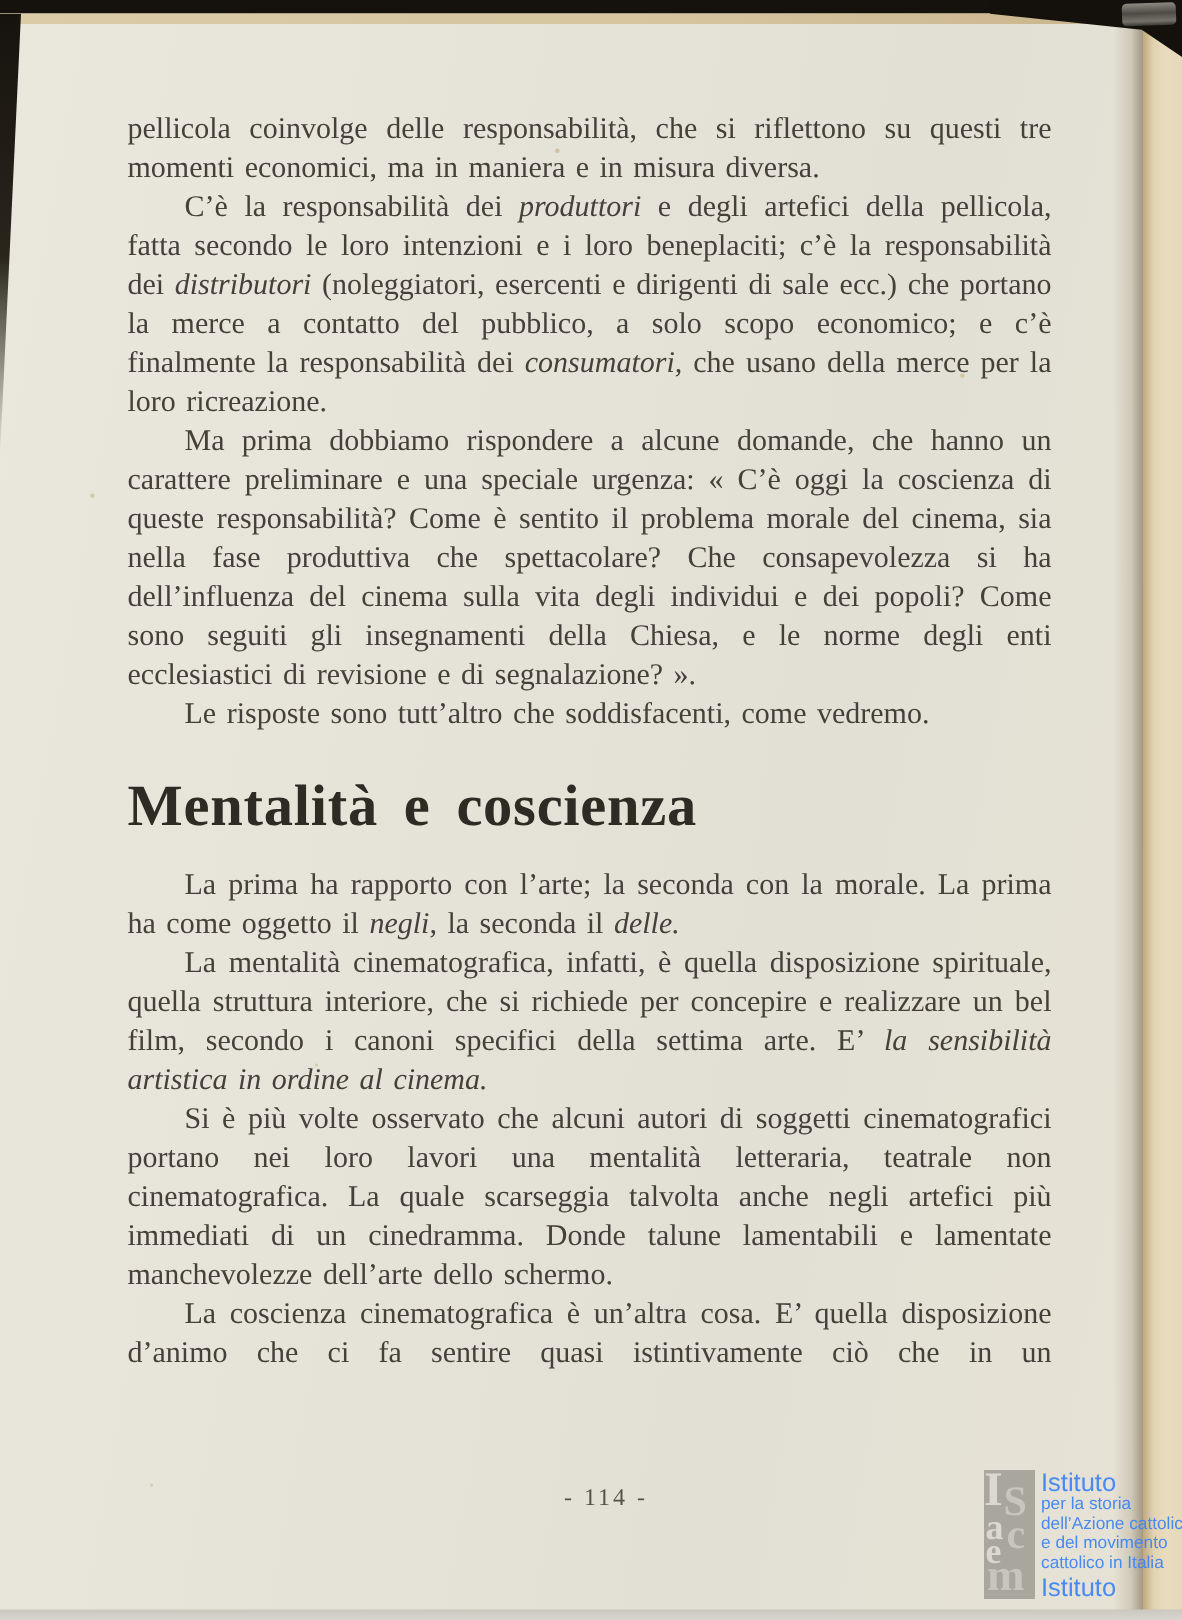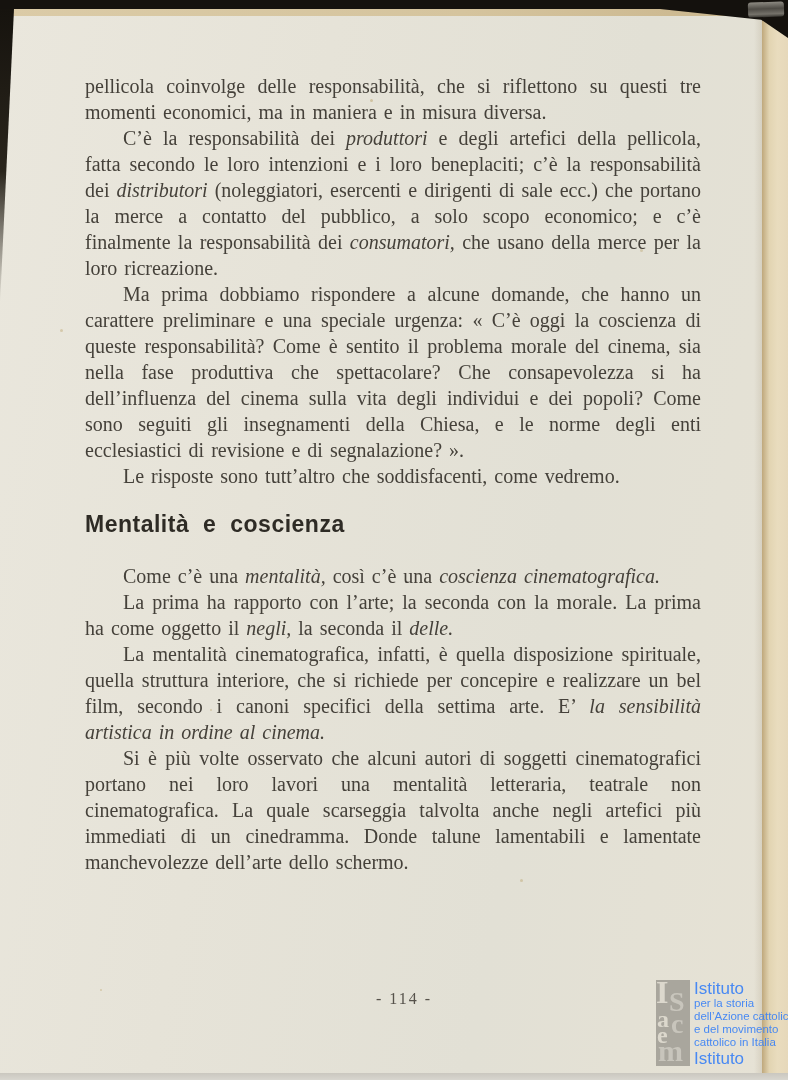--- a/index.html
+++ b/index.html
@@ -14,21 +14,20 @@
     width: 788px; height: 1080px;
     background: #15120e;
     overflow: hidden;
   }
   
   .page {
     position: absolute;
     left: 0; top: 9px;
     width: 762px; height: 1071px;
     background: linear-gradient(100deg, #eae7dd 0%, #e6e3d8 35%, #e2e0d5 68%, #e6e2d5 100%);
-    padding-left: 12px;
   }
   .page-top-edge {
     position: absolute;
     left: 0; top: 0;
     width: 100%; height: 7px;
     background: linear-gradient(to right, #dbcba7 0%, #d5c49e 60%, #c9b58c 100%);
   }
   .left-gutter-wedge {
     position: absolute;
     left: 0; top: 7px;
@@ -82,28 +81,28 @@
   .para {
     margin: 0;
     font-size: 20px;
     line-height: 26px;
     text-align: justify;
     word-spacing: 2px;
   }
   .para.indent { text-indent: 38px; }
   .para.justify-last { text-align-last: justify; }
   .section-heading {
-    margin: 18px 0 22px 0;
-    font-size: 23px;
+    margin: 32px 0 22px 0;
+    font-size: 39px;
     line-height: 34px;
     font-weight: 700;
     letter-spacing: 0.5px;
     word-spacing: 7px;
     color: #2e2b25;
-    font-family: Liberation Sans, sans-serif;
+    font-family: Liberation Serif, serif;
   }
   .page-number {
     position: absolute;
     left: 96px; top: 981px;
     width: 616px;
     text-align: center;
     font-size: 16px;
     letter-spacing: 2px;
     color: #56524b;
   }
@@ -156,24 +155,24 @@
     <div class="speck" style="left:210px; top:700px; width:2px; height:2px; background:rgba(170,135,60,0.30);"></div>
     <div class="speck" style="left:520px; top:870px; width:3px; height:3px; background:rgba(170,135,60,0.30);"></div>
     <div class="speck" style="left:100px; top:980px; width:2px; height:2px; background:rgba(170,135,60,0.30);"></div>
 
     <div class="text-column">
         <p class="para"><span>pellicola coinvolge delle responsabilità, che si riflettono su questi tre momenti economici, ma in maniera e in misura diversa.</span></p>
         <p class="para indent"><span>C’è la responsabilità dei </span><em>produttori</em><span> e degli artefici della pellicola, fatta secondo le loro intenzioni e i loro beneplaciti; c’è la responsabilità dei </span><em>distributori</em><span> (noleggiatori, esercenti e dirigenti di sale ecc.) che portano la merce a contatto del pubblico, a solo scopo economico; e c’è finalmente la responsabilità dei </span><em>consumatori,</em><span> che usano della merce per la loro ricreazione.</span></p>
         <p class="para indent"><span>Ma prima dobbiamo rispondere a alcune domande, che hanno un carattere preliminare e una speciale urgenza: « C’è oggi la coscienza di queste responsabilità? Come è sentito il problema morale del cinema, sia nella fase produttiva che spettacolare? Che consapevolezza si ha dell’influenza del cinema sulla vita degli individui e dei popoli? Come sono seguiti gli insegnamenti della Chiesa, e le norme degli enti ecclesiastici di revisione e di segnalazione? ».</span></p>
         <p class="para indent"><span>Le risposte sono tutt’altro che soddisfacenti, come vedremo.</span></p>
         <h2 class="section-heading">Mentalità e coscienza</h2>
-        <p class="para indent"><span>Come c’è una </span><em>mentalità,</em><span> così c’è una </span><em>coscienza cinematografica.</em></p>
         <p class="para indent"><span>La prima ha rapporto con l’arte; la seconda con la morale. La prima ha come oggetto il </span><em>negli,</em><span> la seconda il </span><em>delle.</em></p>
         <p class="para indent"><span>La mentalità cinematografica, infatti, è quella disposizione spirituale, quella struttura interiore, che si richiede per concepire e realizzare un bel film, secondo i canoni specifici della settima arte. E’ </span><em>la sensibilità artistica in ordine al cinema.</em></p>
         <p class="para indent"><span>Si è più volte osservato che alcuni autori di soggetti cinematografici portano nei loro lavori una mentalità letteraria, teatrale non cinematografica. La quale scarseggia talvolta anche negli artefici più immediati di un cinedramma. Donde talune lamentabili e lamentate manchevolezze dell’arte dello schermo.</span></p>
+        <p class="para indent justify-last"><span>La coscienza cinematografica è un’altra cosa. E’ quella disposizione d’animo che ci fa sentire quasi istintivamente ciò che in un</span></p>
       </div>
 
     <div class="page-number">- 114 -</div>
   </div>
 
   <div class="left-gutter-wedge" style="position:absolute; top:9px;"></div>
   <div class="adjacent-page-strip"></div>
   <div class="top-right-dark"></div>
   <div class="binding-clip"></div>
   <div class="bottom-edge-strip"></div>

